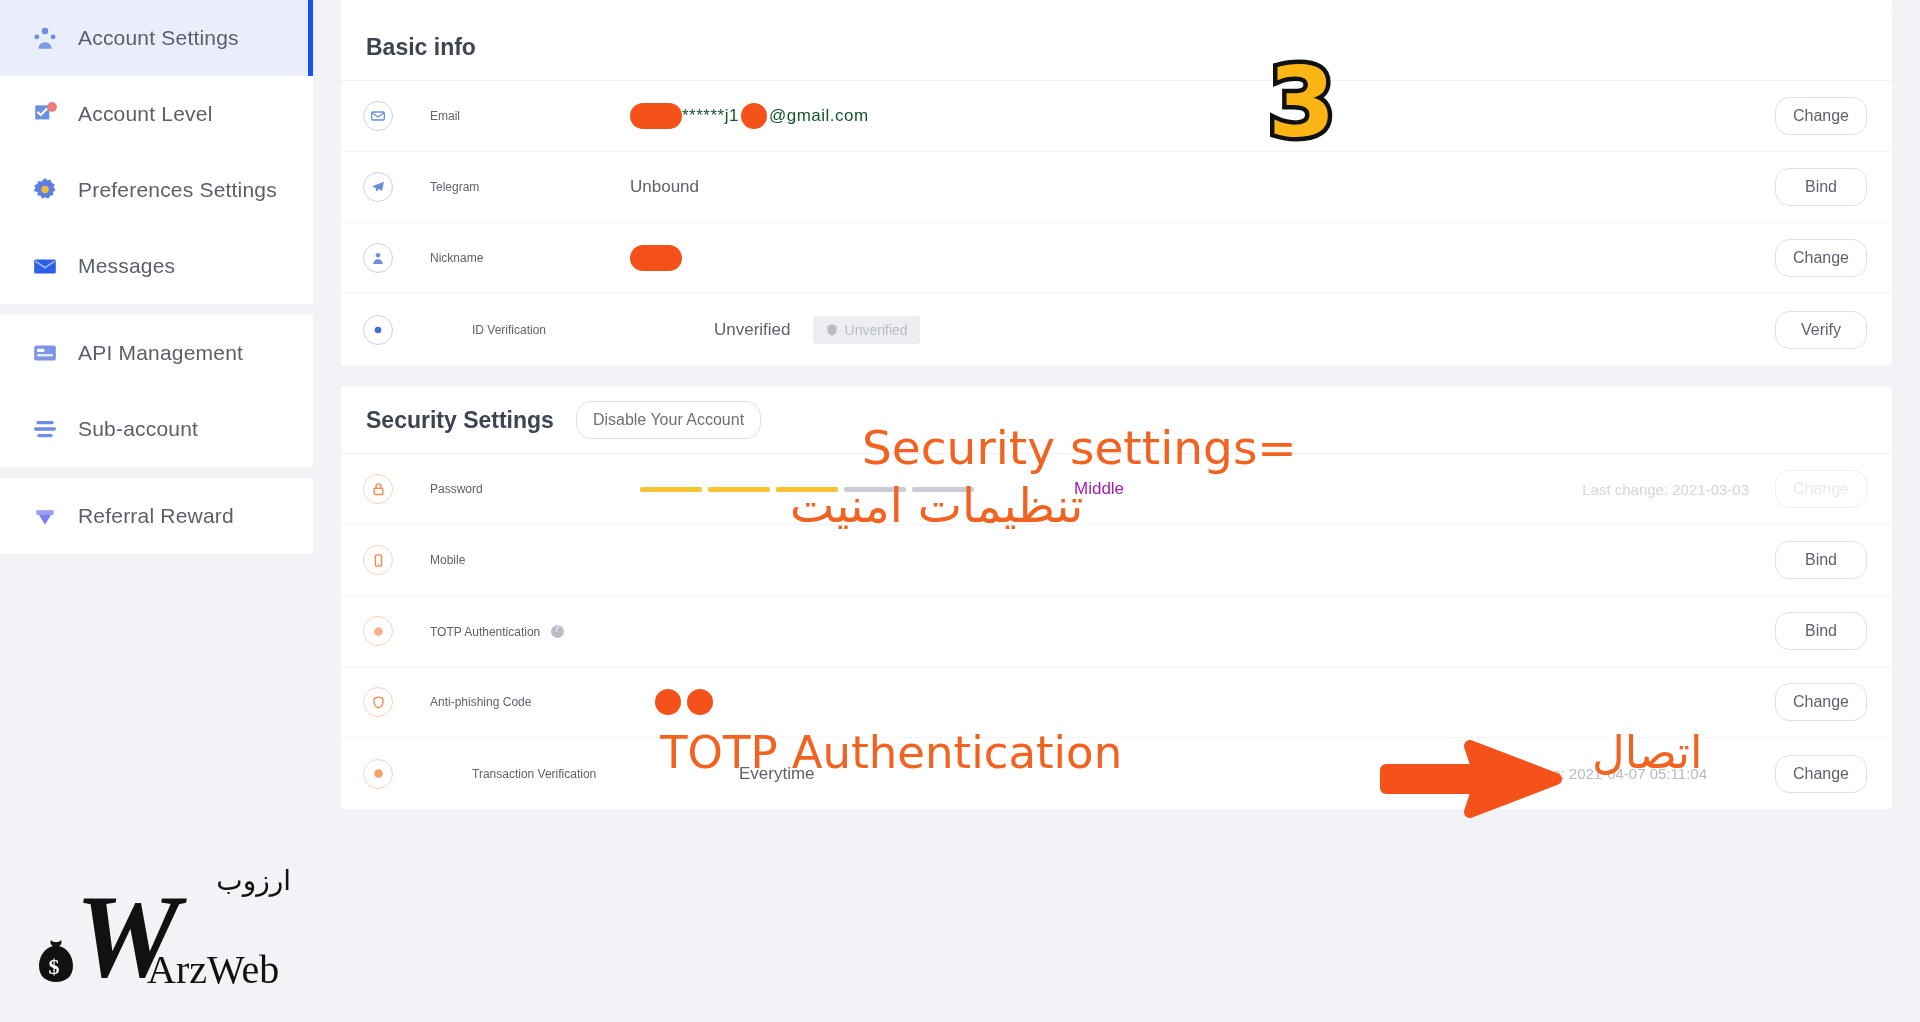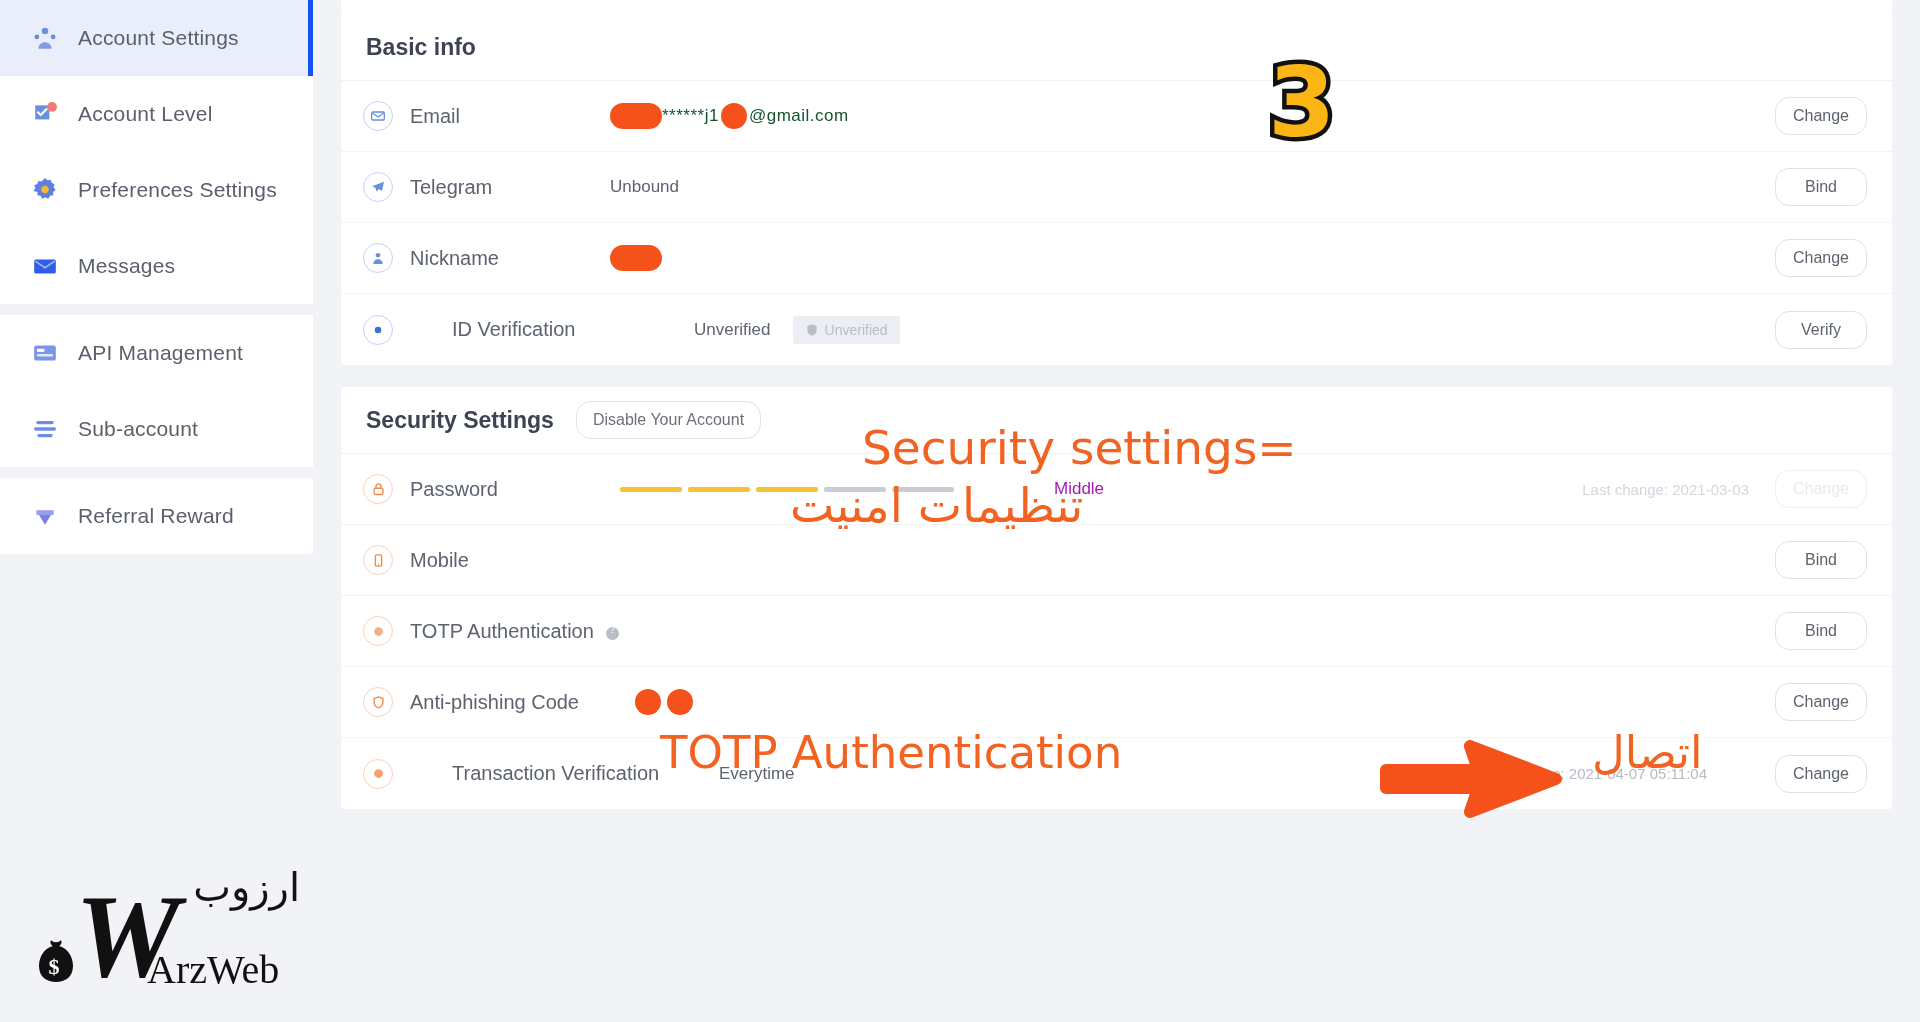--- a/index.html
+++ b/index.html
@@ -83,23 +83,24 @@
     width: 30px; height: 30px; flex: 0 0 30px;
     border-radius: 50%;
     display: flex; align-items: center; justify-content: center;
     margin-right: 17px;
   }
   .row-ico.blue { border: 1.5px solid #c2d3f6; color: #6a8fdd; }
   .row-ico.orange { border: 1.5px solid #fbd2bb; color: #f08b50; }
   .row-ico svg { display:block; }
 
   .row-label {
-    font-size: 20px; color: #5d636e;
+    font-size: 12px; color: #5d636e;
     flex: 0 0 200px;
     white-space: nowrap;
+    margin-left: 20px;
   }
   .row-label.wide { flex: 0 0 225px; }
   .help-dot {
     display: inline-block; width: 13px; height: 13px;
     border-radius: 50%; background: #b9bdc6;
     position: relative; top: 2px; margin-left: 7px;
   }
   .help-dot:after {
     content: "?"; position: absolute; left: 3.2px; top: -2.5px;
     font-size: 10px; color: #fff;
@@ -196,22 +197,22 @@
   .anno-etesal { left: 1592px; top: 726px; font-size: 45px; direction: rtl; }
   .arrow-wrap { left: 1380px; top: 740px; }
 
   
   .watermark {
     position: absolute; left: 35px; top: 860px;
     width: 280px; height: 150px;
     pointer-events: none;
   }
   .wm-fa {
-    position: absolute; right: 15px; top: 4px;
-    font-size: 40px; color: #111; direction: rtl;
+    position: absolute; right: 24px; top: 4px;
+    font-size: 28px; color: #111; direction: rtl;
     font-family: "DejaVu Sans", sans-serif;
   }
   .wm-en {
     position: absolute; left: 112px; top: 86px;
     font-size: 40px; color: #111;
     font-family: "Liberation Serif", serif;
   }
   .wm-w {
     position: absolute; left: 40px; top: 18px;
     font-size: 118px; color: #111; line-height: 1;

